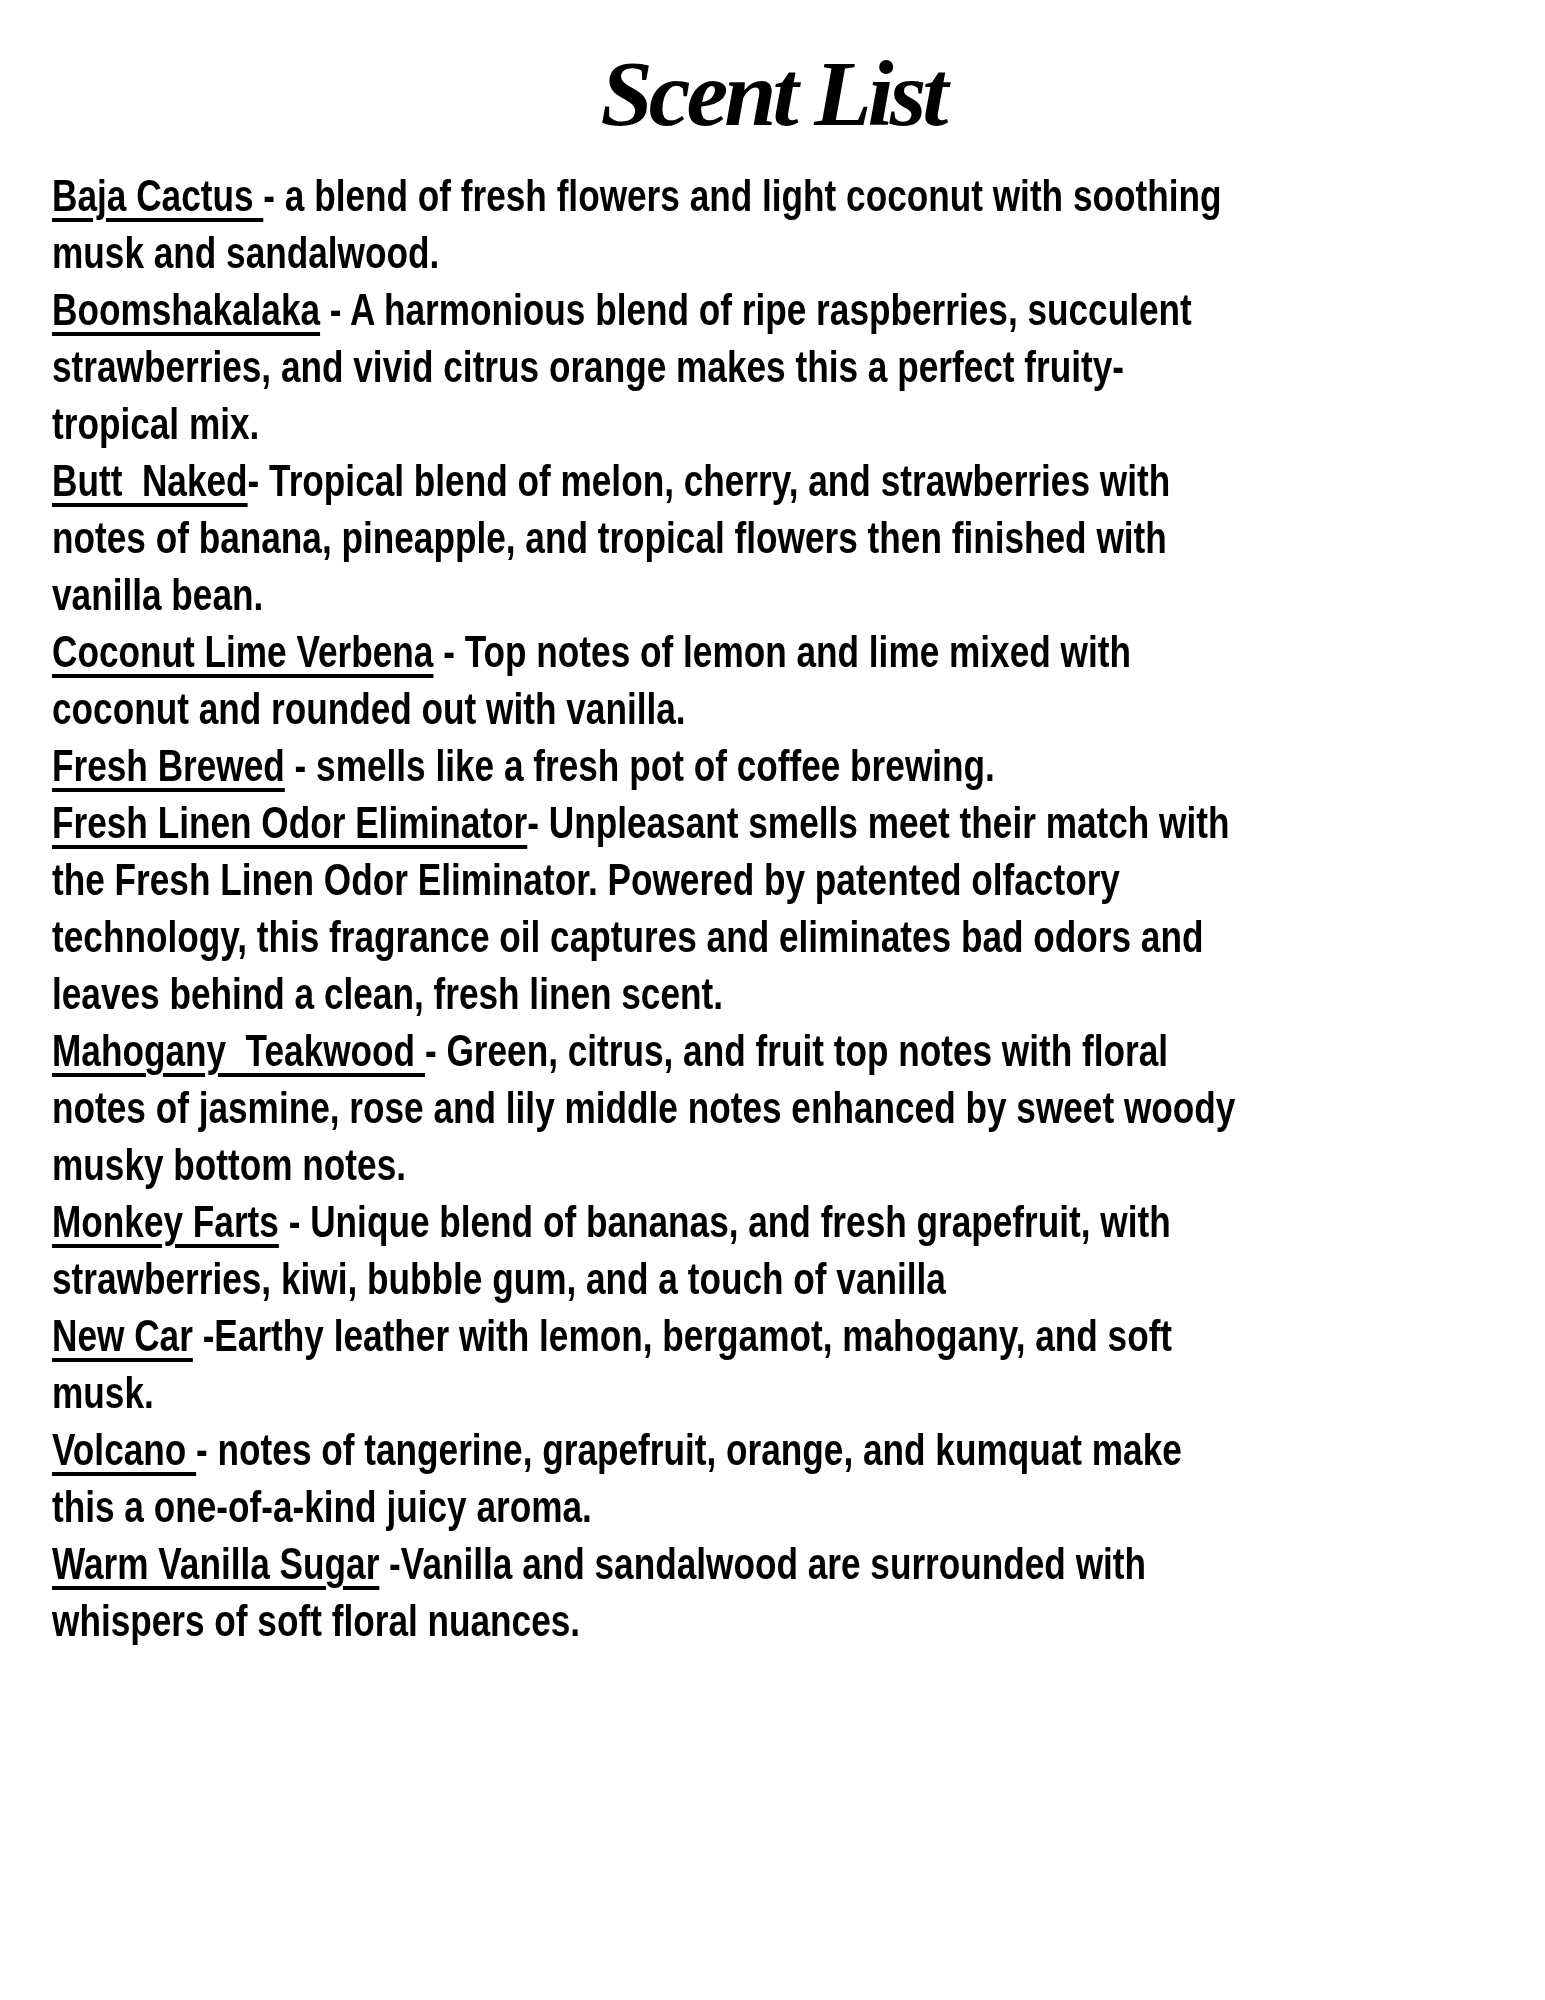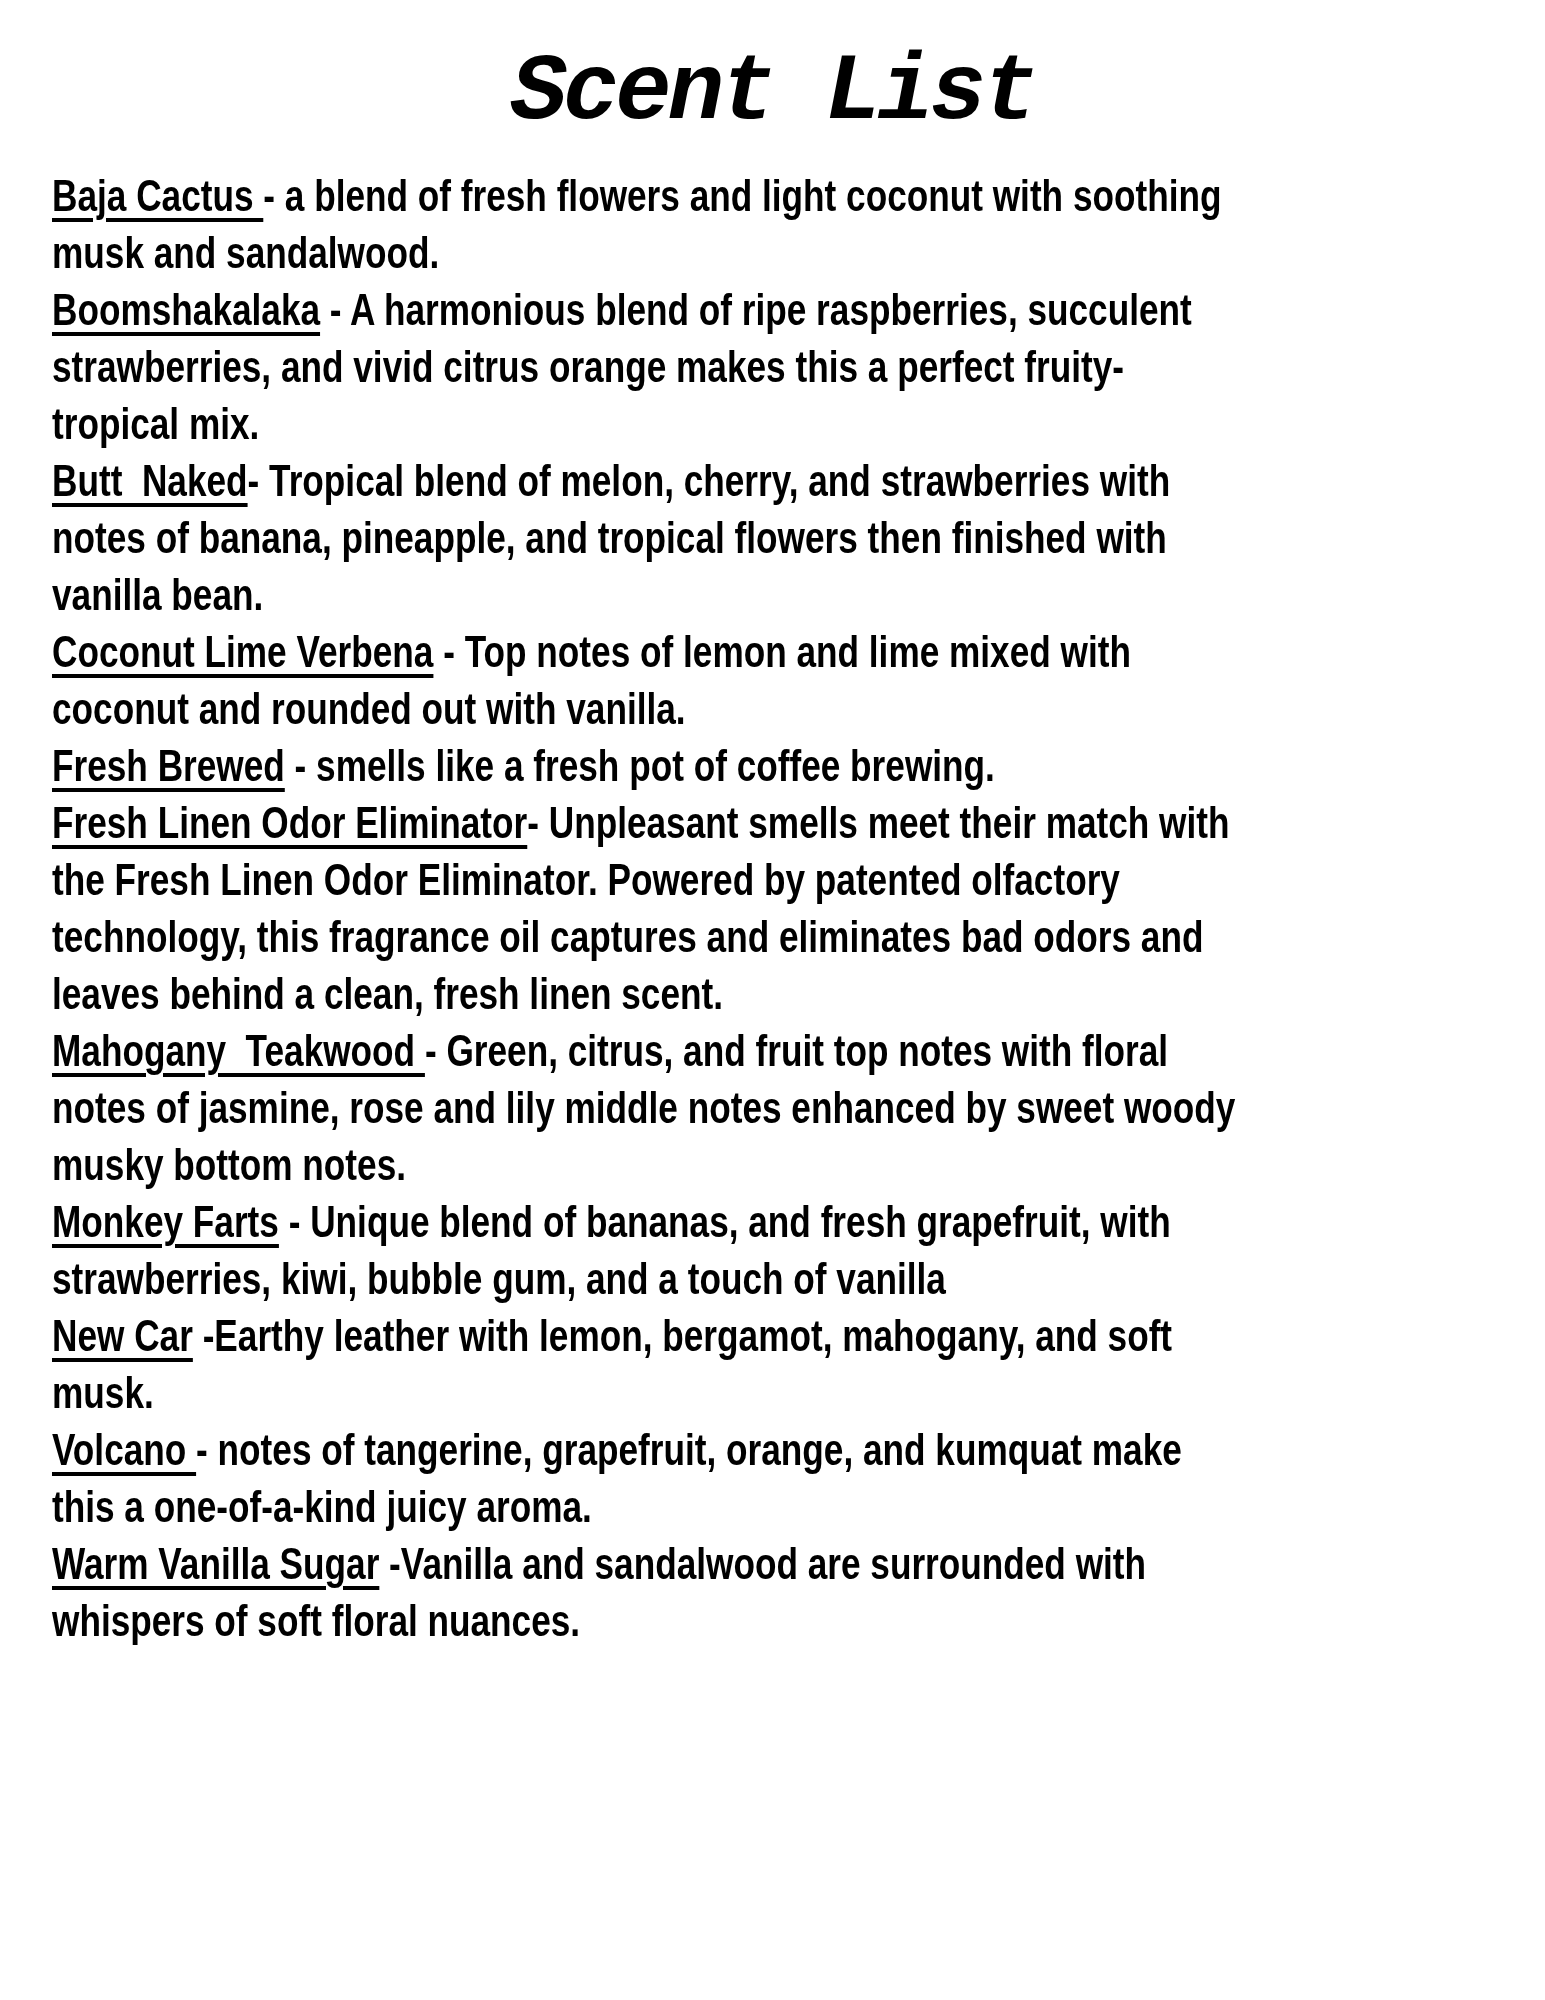--- a/index.html
+++ b/index.html
@@ -17,21 +17,21 @@
   .page {
     width: 1545px;
     height: 2000px;
     background: #ffffff;
     position: relative;
   }
   .title {
     margin: 0;
     padding-top: 42px;
     text-align: center;
-    font-family: Liberation Mono, monospace;
+    font-family: Liberation Serif, serif;
     font-style: italic;
     font-weight: 700;
     font-size: 94px;
     line-height: 1.1;
     letter-spacing: -4px;
     color: #000000;
   }
   .scent-list {
     margin: 22px 0 0 52px;
     width: 1490px;              

